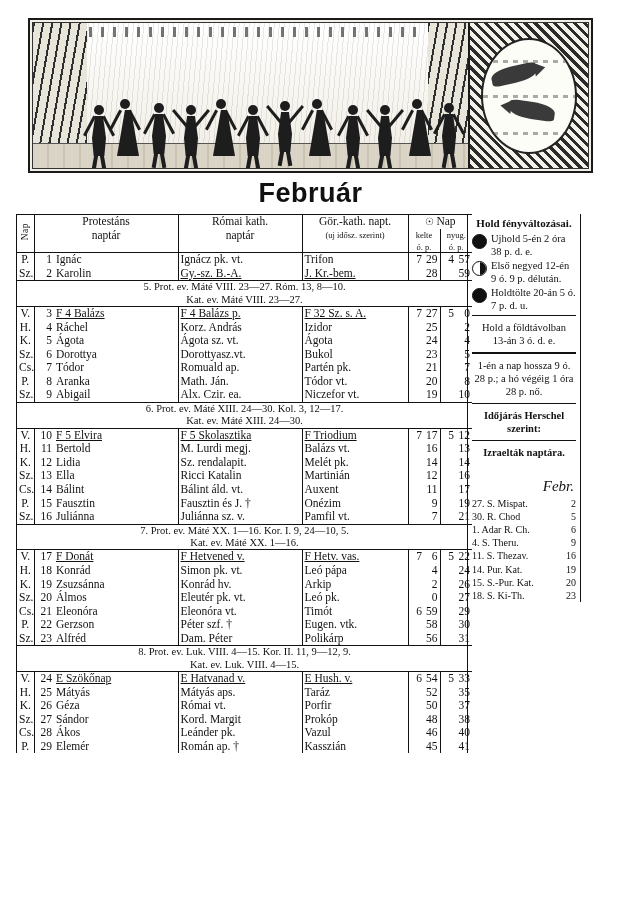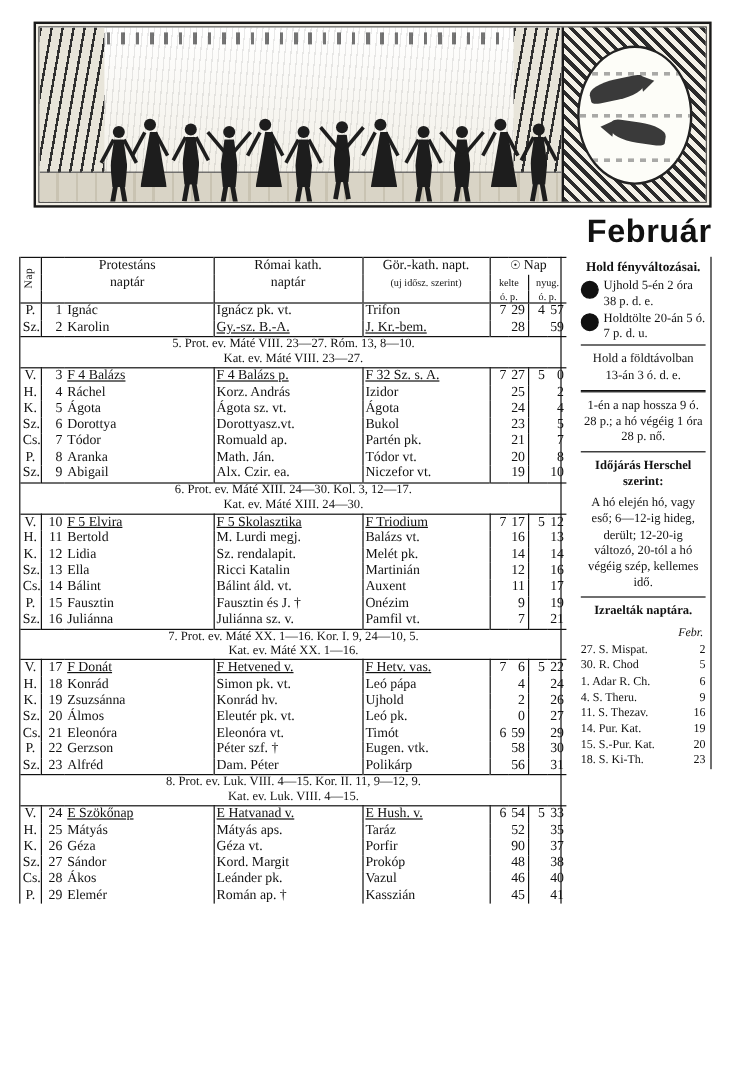--- a/index.html
+++ b/index.html
@@ -143,21 +143,21 @@
     opacity: .7;
   }
 
   
   .title-row {
     position: absolute;
     left: 28px; top: 178px;
     width: 565px;
     display: flex;
     align-items: flex-end;
-    justify-content: flex-end;
+    justify-content: center;
   }
   .month-name {
     font-family: "Liberation Sans", sans-serif;
     font-weight: bold;
     font-size: 27px;
     letter-spacing: .5px;
   }
   .month-days {
     font-family: "Liberation Sans", sans-serif;
     font-weight: bold;
@@ -167,21 +167,21 @@
   .cal-col {
     position: absolute;
     left: 16px; top: 214px;
     width: 452px;
     border-left: 1.5px solid #111;
     border-right: 1.5px solid #111;
     box-sizing: border-box;
   }
   .side-col {
     position: absolute;
-    left: 480px; top: 214px;
+    left: 468px; top: 214px;
     width: 113px;
     border-right: 1.5px solid #111;
     box-sizing: border-box;
     padding: 0 4px;
   }
 
   table.cal {
     border-collapse: collapse;
     width: 100%;
     font-size: 11.5px;
@@ -282,21 +282,21 @@
     line-height: 1.25;
     text-align: center;
     margin: 5px 2px;
   }
   .isr-list {
     font-size: 10px;
     line-height: 1.32;
     margin-top: 2px;
   }
   .isr-row { display: flex; justify-content: space-between; }
-  .febr-label { text-align: right; font-size: 10px; font-style: italic; margin: 6px 2px 1px 0; }
+  .febr-label { text-align: right; font-size: 15px; font-style: italic; margin: 18px 2px 1px 0; }
   .sun-head { font-size: 10px; }
 </style>
 </head>
 <body>
 
 <div class="page">
 
   <div class="illus-wrap">
     <div class="illus-inner">
       <div class="illus-scene">
@@ -665,21 +665,21 @@
             <td class="c-kelt"></td>
             <td class="c-keltp vline-r">4</td>
             <td class="c-nyug"></td>
             <td class="c-nyugp">24</td>
           </tr>
           <tr>
             <td class="c-nap vline-r">K.</td>
             <td class="c-num">19</td>
             <td class="c-prot vline-r">Zsuzsánna</td>
             <td class="c-rom vline-r">Konrád hv.</td>
-            <td class="c-gor vline-r">Ujhold</td>
+            <td class="c-gor vline-r">Arkip</td>
             <td class="c-kelt"></td>
             <td class="c-keltp vline-r">2</td>
             <td class="c-nyug"></td>
             <td class="c-nyugp">26</td>
           </tr>
           <tr>
             <td class="c-nap vline-r">Sz.</td>
             <td class="c-num">20</td>
             <td class="c-prot vline-r">Álmos</td>
             <td class="c-rom vline-r">Eleutér pk. vt.</td>
@@ -747,24 +747,24 @@
             <td class="c-gor vline-r">Taráz</td>
             <td class="c-kelt"></td>
             <td class="c-keltp vline-r">52</td>
             <td class="c-nyug"></td>
             <td class="c-nyugp">35</td>
           </tr>
           <tr>
             <td class="c-nap vline-r">K.</td>
             <td class="c-num">26</td>
             <td class="c-prot vline-r">Géza</td>
-            <td class="c-rom vline-r">Géza vt.</td>
+            <td class="c-rom vline-r">Római vt.</td>
             <td class="c-gor vline-r">Porfir</td>
             <td class="c-kelt"></td>
-            <td class="c-keltp vline-r">90</td>
+            <td class="c-keltp vline-r">50</td>
             <td class="c-nyug"></td>
             <td class="c-nyugp">37</td>
           </tr>
           <tr>
             <td class="c-nap vline-r">Sz.</td>
             <td class="c-num">27</td>
             <td class="c-prot vline-r">Sándor</td>
             <td class="c-rom vline-r">Kord. Margit</td>
             <td class="c-gor vline-r">Prokóp</td>
             <td class="c-kelt"></td>
@@ -797,34 +797,37 @@
         </tbody>
     </table>
   </div>
 
   <div class="side-col">
     <div class="side-title">Hold fényváltozásai.</div>
     <div id="phase-list">
         <div class="moon-row">
           <span class="moon new"></span>
           <span>Ujhold 5-én 2 óra 38 p. d. e.</span>
+        </div>
+        <div class="moon-row">
+          <span class="moon first"></span>
+          <span>Első negyed 12-én 9 ó. 9 p. délután.</span>
         </div>
         <div class="moon-row">
           <span class="moon full"></span>
           <span>Holdtölte 20-án 5 ó. 7 p. d. u.</span>
         </div>
       </div>
     <div class="side-sep"></div>
     <div class="side-note">Hold a földtávolban 13-án 3 ó. d. e.</div>
     <div class="side-sep"></div>
     <div class="side-sep"></div>
     <div class="side-note">1-én a nap hossza 9 ó. 28 p.; a hó végéig 1 óra 28 p. nő.</div>
     <div class="side-sep"></div>
     <div class="side-note" style="font-weight:bold;">Időjárás Herschel szerint:</div>
-    <div class="side-note">A hó elején hó, vagy eső; 6—12-ig hideg, derült; 12-20-ig változó, 20-tól a hó végéig szép, kellemes idő.</div>
     <div class="side-sep"></div>
     <div class="side-note" style="font-weight:bold;">Izraelták naptára.</div>
     <div class="febr-label">Febr.</div>
     <div class="isr-list" id="isr-list">
         <div class="isr-row">
           <span>27. S. Mispat.</span>
           <span>2</span>
         </div>
         <div class="isr-row">
           <span>30. R. Chod</span>

